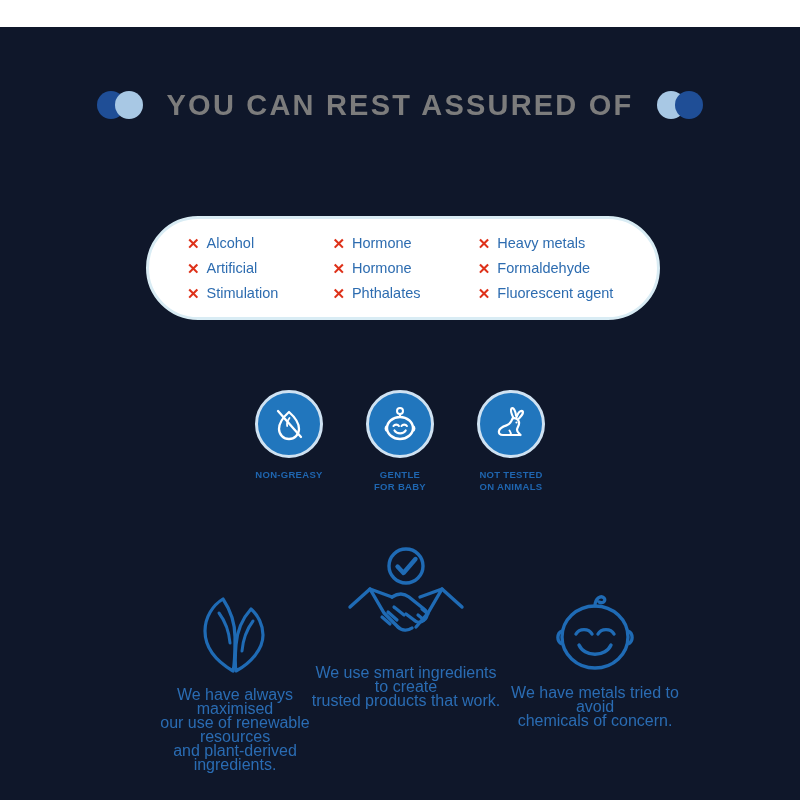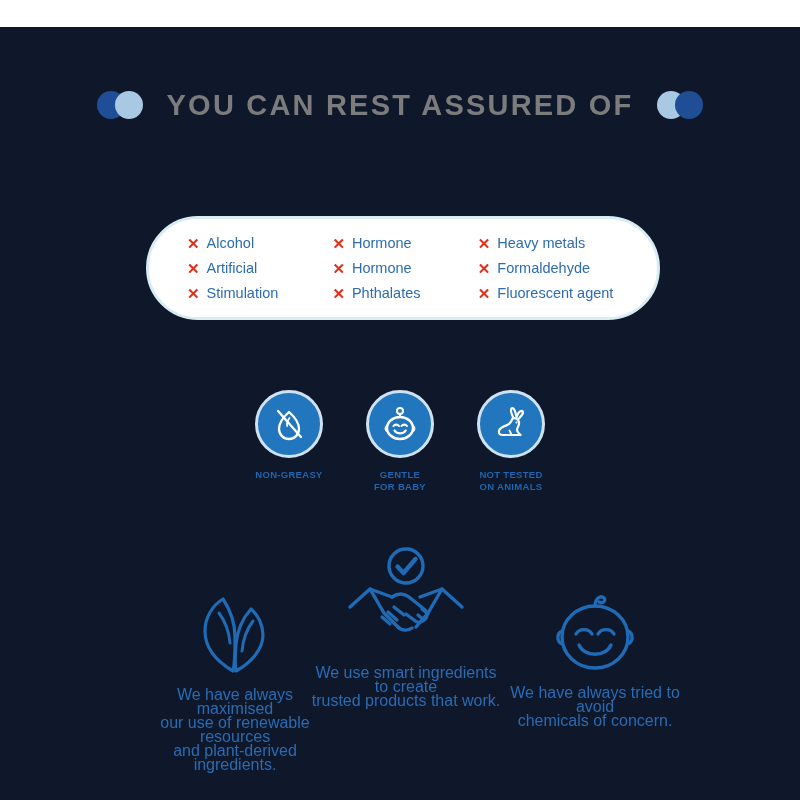--- a/index.html
+++ b/index.html
@@ -260,19 +260,19 @@
         <svg width="104" height="88" viewBox="0 0 104 88">
           <path d="M52 17 C52 9 58 6 61 9 C63.5 11.5 60 15 56 13" fill="none" stroke="#1f6bb5" stroke-width="3.2" stroke-linecap="round"></path>
           <ellipse cx="52" cy="48" rx="33" ry="31" fill="none" stroke="#1f6bb5" stroke-width="3.4"></ellipse>
           <path d="M19 42 a6.5 7 0 0 0 0 13" fill="none" stroke="#1f6bb5" stroke-width="3.4"></path>
           <path d="M85 42 a6.5 7 0 0 1 0 13" fill="none" stroke="#1f6bb5" stroke-width="3.4"></path>
           <path d="M33 45 a9 8 0 0 1 16 0" fill="none" stroke="#1f6bb5" stroke-width="3.4" stroke-linecap="round"></path>
           <path d="M55 45 a9 8 0 0 1 16 0" fill="none" stroke="#1f6bb5" stroke-width="3.4" stroke-linecap="round"></path>
           <path d="M36 56 a17 14 0 0 0 32 0" fill="none" stroke="#1f6bb5" stroke-width="3.4" stroke-linecap="round"></path>
         </svg>
       </div>
-      <div class="f-text">We have always tried to avoid
+      <div class="f-text">We have metals tried to avoid
 chemicals of concern.</div>
     </div>
 
   </div>
 
 </div>
 
 </body></html>

